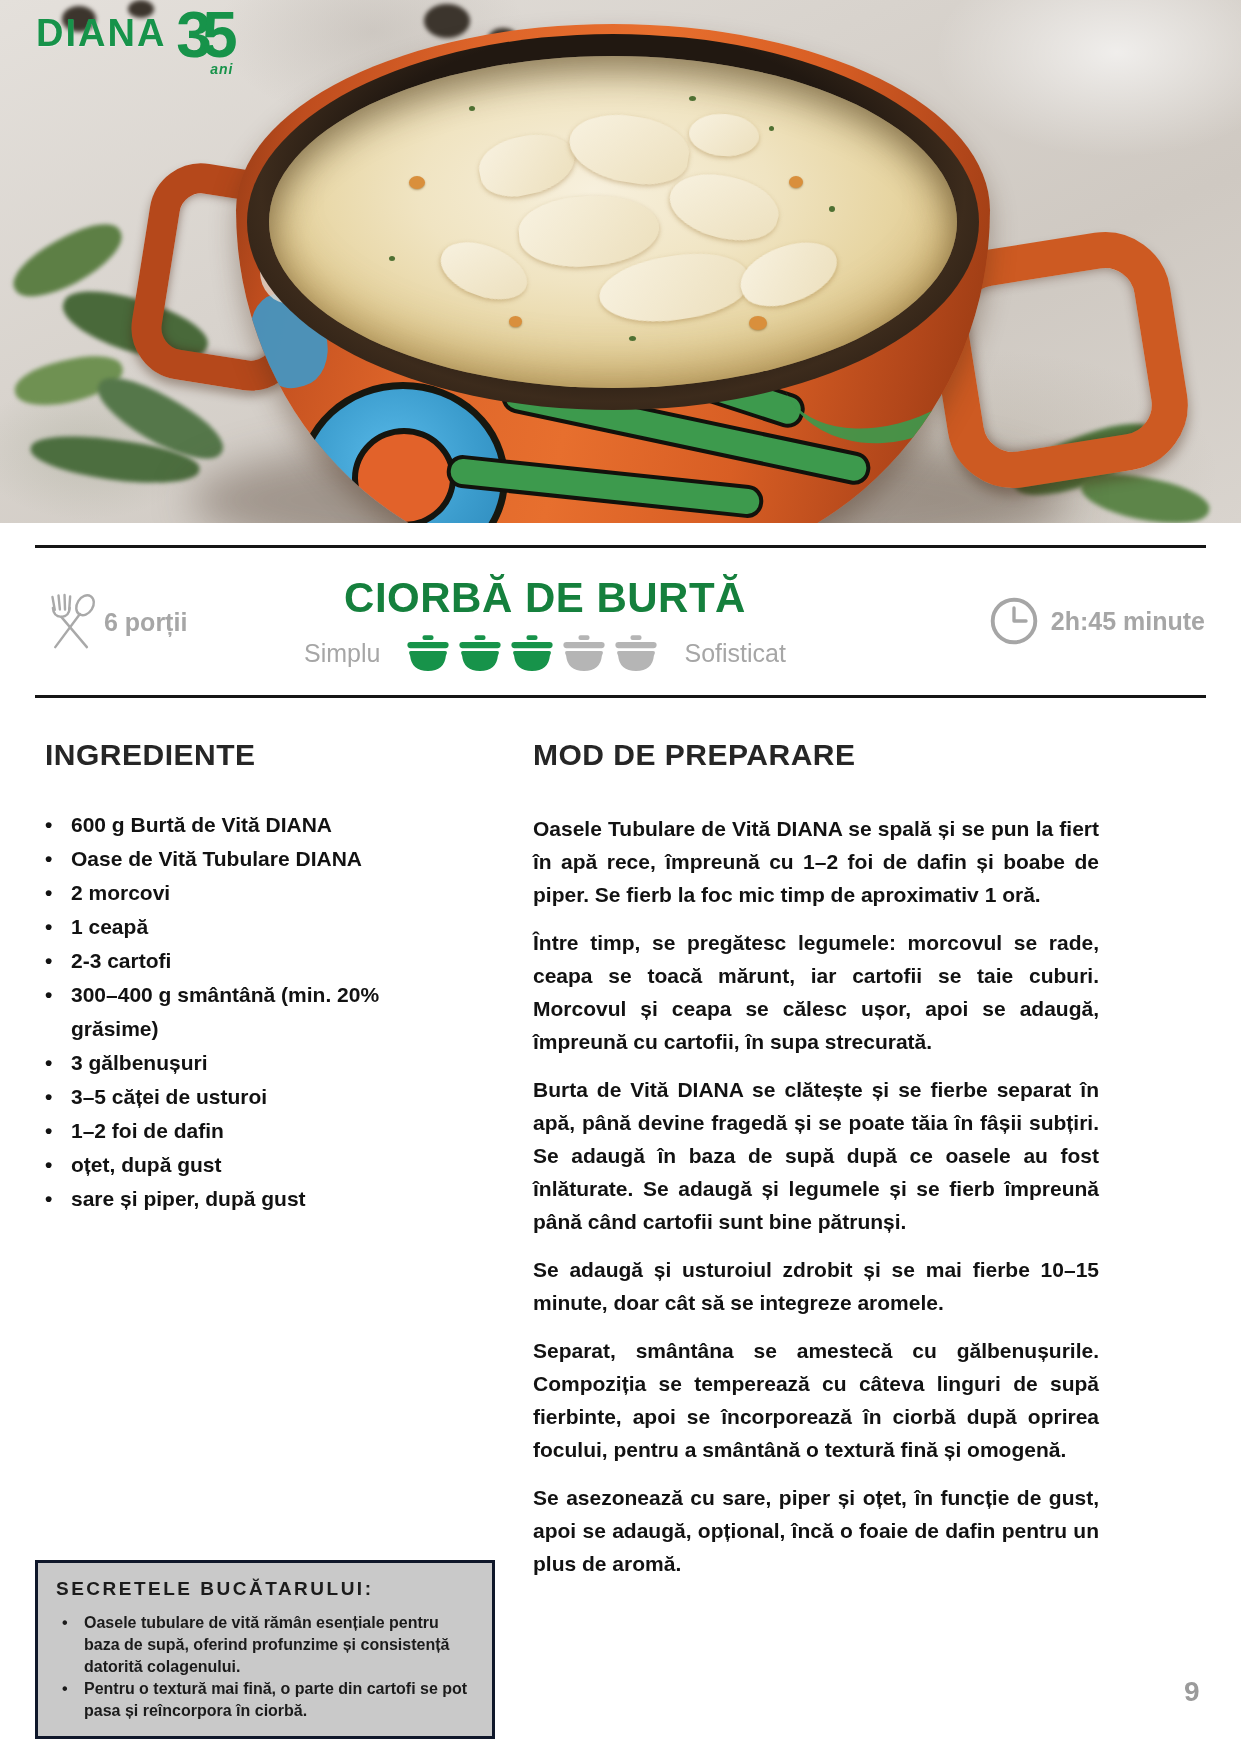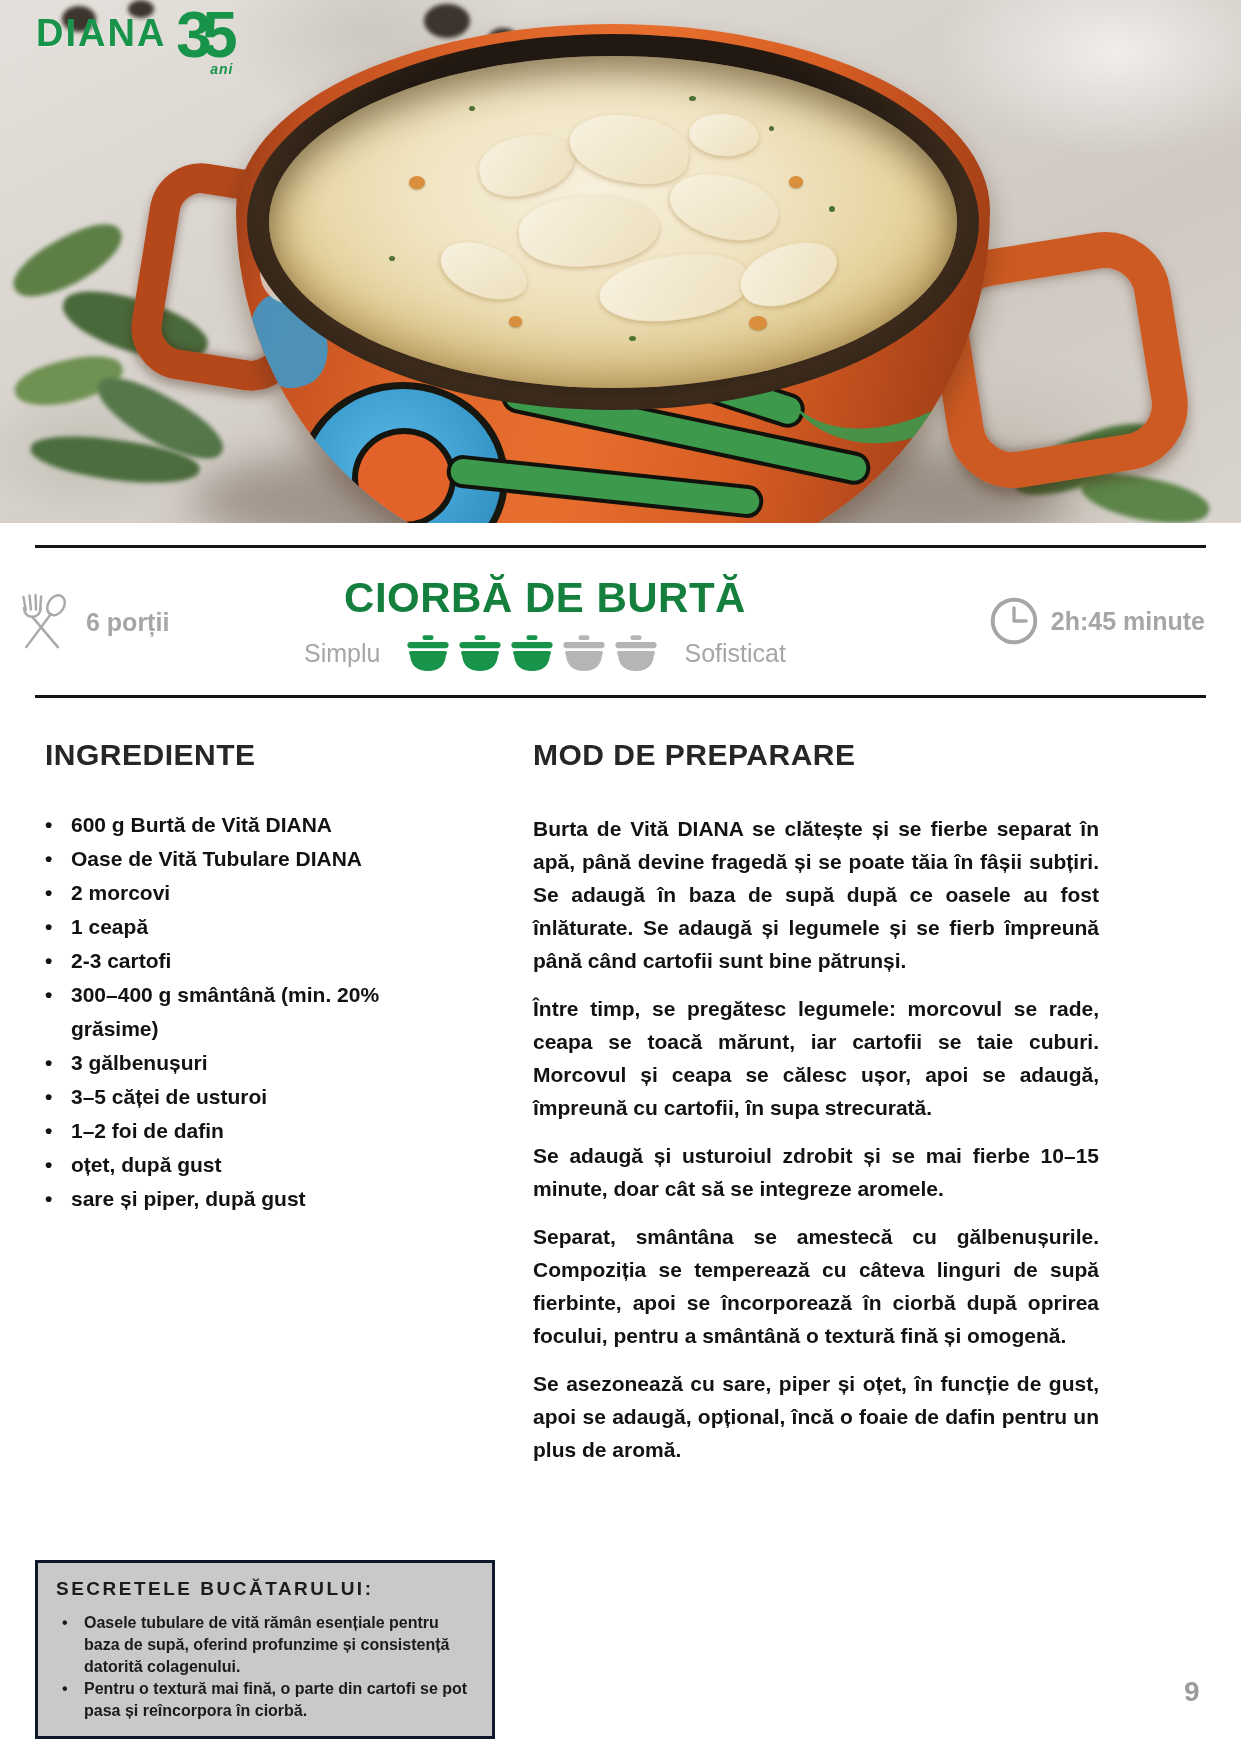--- a/index.html
+++ b/index.html
@@ -79,21 +79,21 @@
   
   .rule{border:0;border-top:3px solid #161616;margin:0 35px;}
   .rule-1{margin-top:22px;}
   .header{position:relative;height:147px;}
   .title-wrap{position:absolute;left:30px;top:13px;width:1030px;text-align:center;}
   .recipe-title{color:#15803d;font-size:42px;font-weight:800;letter-spacing:.5px;line-height:1.1;margin:14px;}
   .difficulty{display:flex;justify-content:center;align-items:center;gap:26px;margin-top:9px;}
   .diff-label{color:#a6a6a6;font-size:25px;font-weight:400;}
   .pots{display:flex;align-items:flex-end;gap:8px;}
   .pots svg{width:44px;height:36px;display:block;}
-  .meta-left{position:absolute;left:16px;top:44px;display:flex;align-items:center;gap:16px;}
+  .meta-left{position:absolute;left:45px;top:44px;display:flex;align-items:center;gap:5px;}
   .meta-right{position:absolute;right:36px;top:48px;display:flex;align-items:center;gap:12px;}
   .meta-text{color:#a6a6a6;font-size:25px;font-weight:700;}
 
   
   .content{display:flex;padding:40px 45px 0 45px;}
   .col-left{width:462px;flex:none;}
   .col-right{width:566px;flex:none;margin-left:26px;}
   .section-h{font-size:30px;font-weight:800;color:#262626;letter-spacing:.5px;margin:0;line-height:34px;}
   .col-right .section-h{text-align:left;}
   .ing-list{list-style:none;margin:36px 0 0 0;padding:0;}
@@ -296,22 +296,23 @@
           </li>
           <li>
             <span class="blt">•</span>
             <span class="txt">sare și piper, după gust</span>
           </li>
         </ul>
     </div>
     <div class="col-right">
       <h2 class="section-h">MOD DE PREPARARE</h2>
       <div class="paras">
+          <p>Oasele Tubulare de Vită DIANA se spală și se pun la fiert în apă rece, împreună cu 1–2 foi de dafin și boabe de piper. Se fierb la foc mic timp de aproximativ 1 oră.</p>
+          <p>Între timp, se pregătesc legumele: morcovul se rade, ceapa se toacă mărunt, iar cartofii se taie cuburi. Morcovul și ceapa se călesc ușor, apoi se adaugă, împreună cu cartofii, în supa strecurată.</p>
           <p>Burta de Vită DIANA se clătește și se fierbe separat în apă, până devine fragedă și se poate tăia în fâșii subțiri. Se adaugă în baza de supă după ce oasele au fost înlăturate. Se adaugă și legumele și se fierb împreună până când cartofii sunt bine pătrunși.</p>
-          <p>Între timp, se pregătesc legumele: morcovul se rade, ceapa se toacă mărunt, iar cartofii se taie cuburi. Morcovul și ceapa se călesc ușor, apoi se adaugă, împreună cu cartofii, în supa strecurată.</p>
           <p>Se adaugă și usturoiul zdrobit și se mai fierbe 10–15 minute, doar cât să se integreze aromele.</p>
           <p>Separat, smântâna se amestecă cu gălbenușurile. Compoziția se temperează cu câteva linguri de supă fierbinte, apoi se încorporează în ciorbă după oprirea focului, pentru a smântână o textură fină și omogenă.</p>
           <p>Se asezonează cu sare, piper și oțet, în funcție de gust, apoi se adaugă, opțional, încă o foaie de dafin pentru un plus de aromă.</p>
         </div>
     </div>
   </div>
 
   <div class="secrets">
     <h3 class="secrets-h">SECRETELE BUCĂTARULUI:</h3>
     <ul class="secrets-list">

